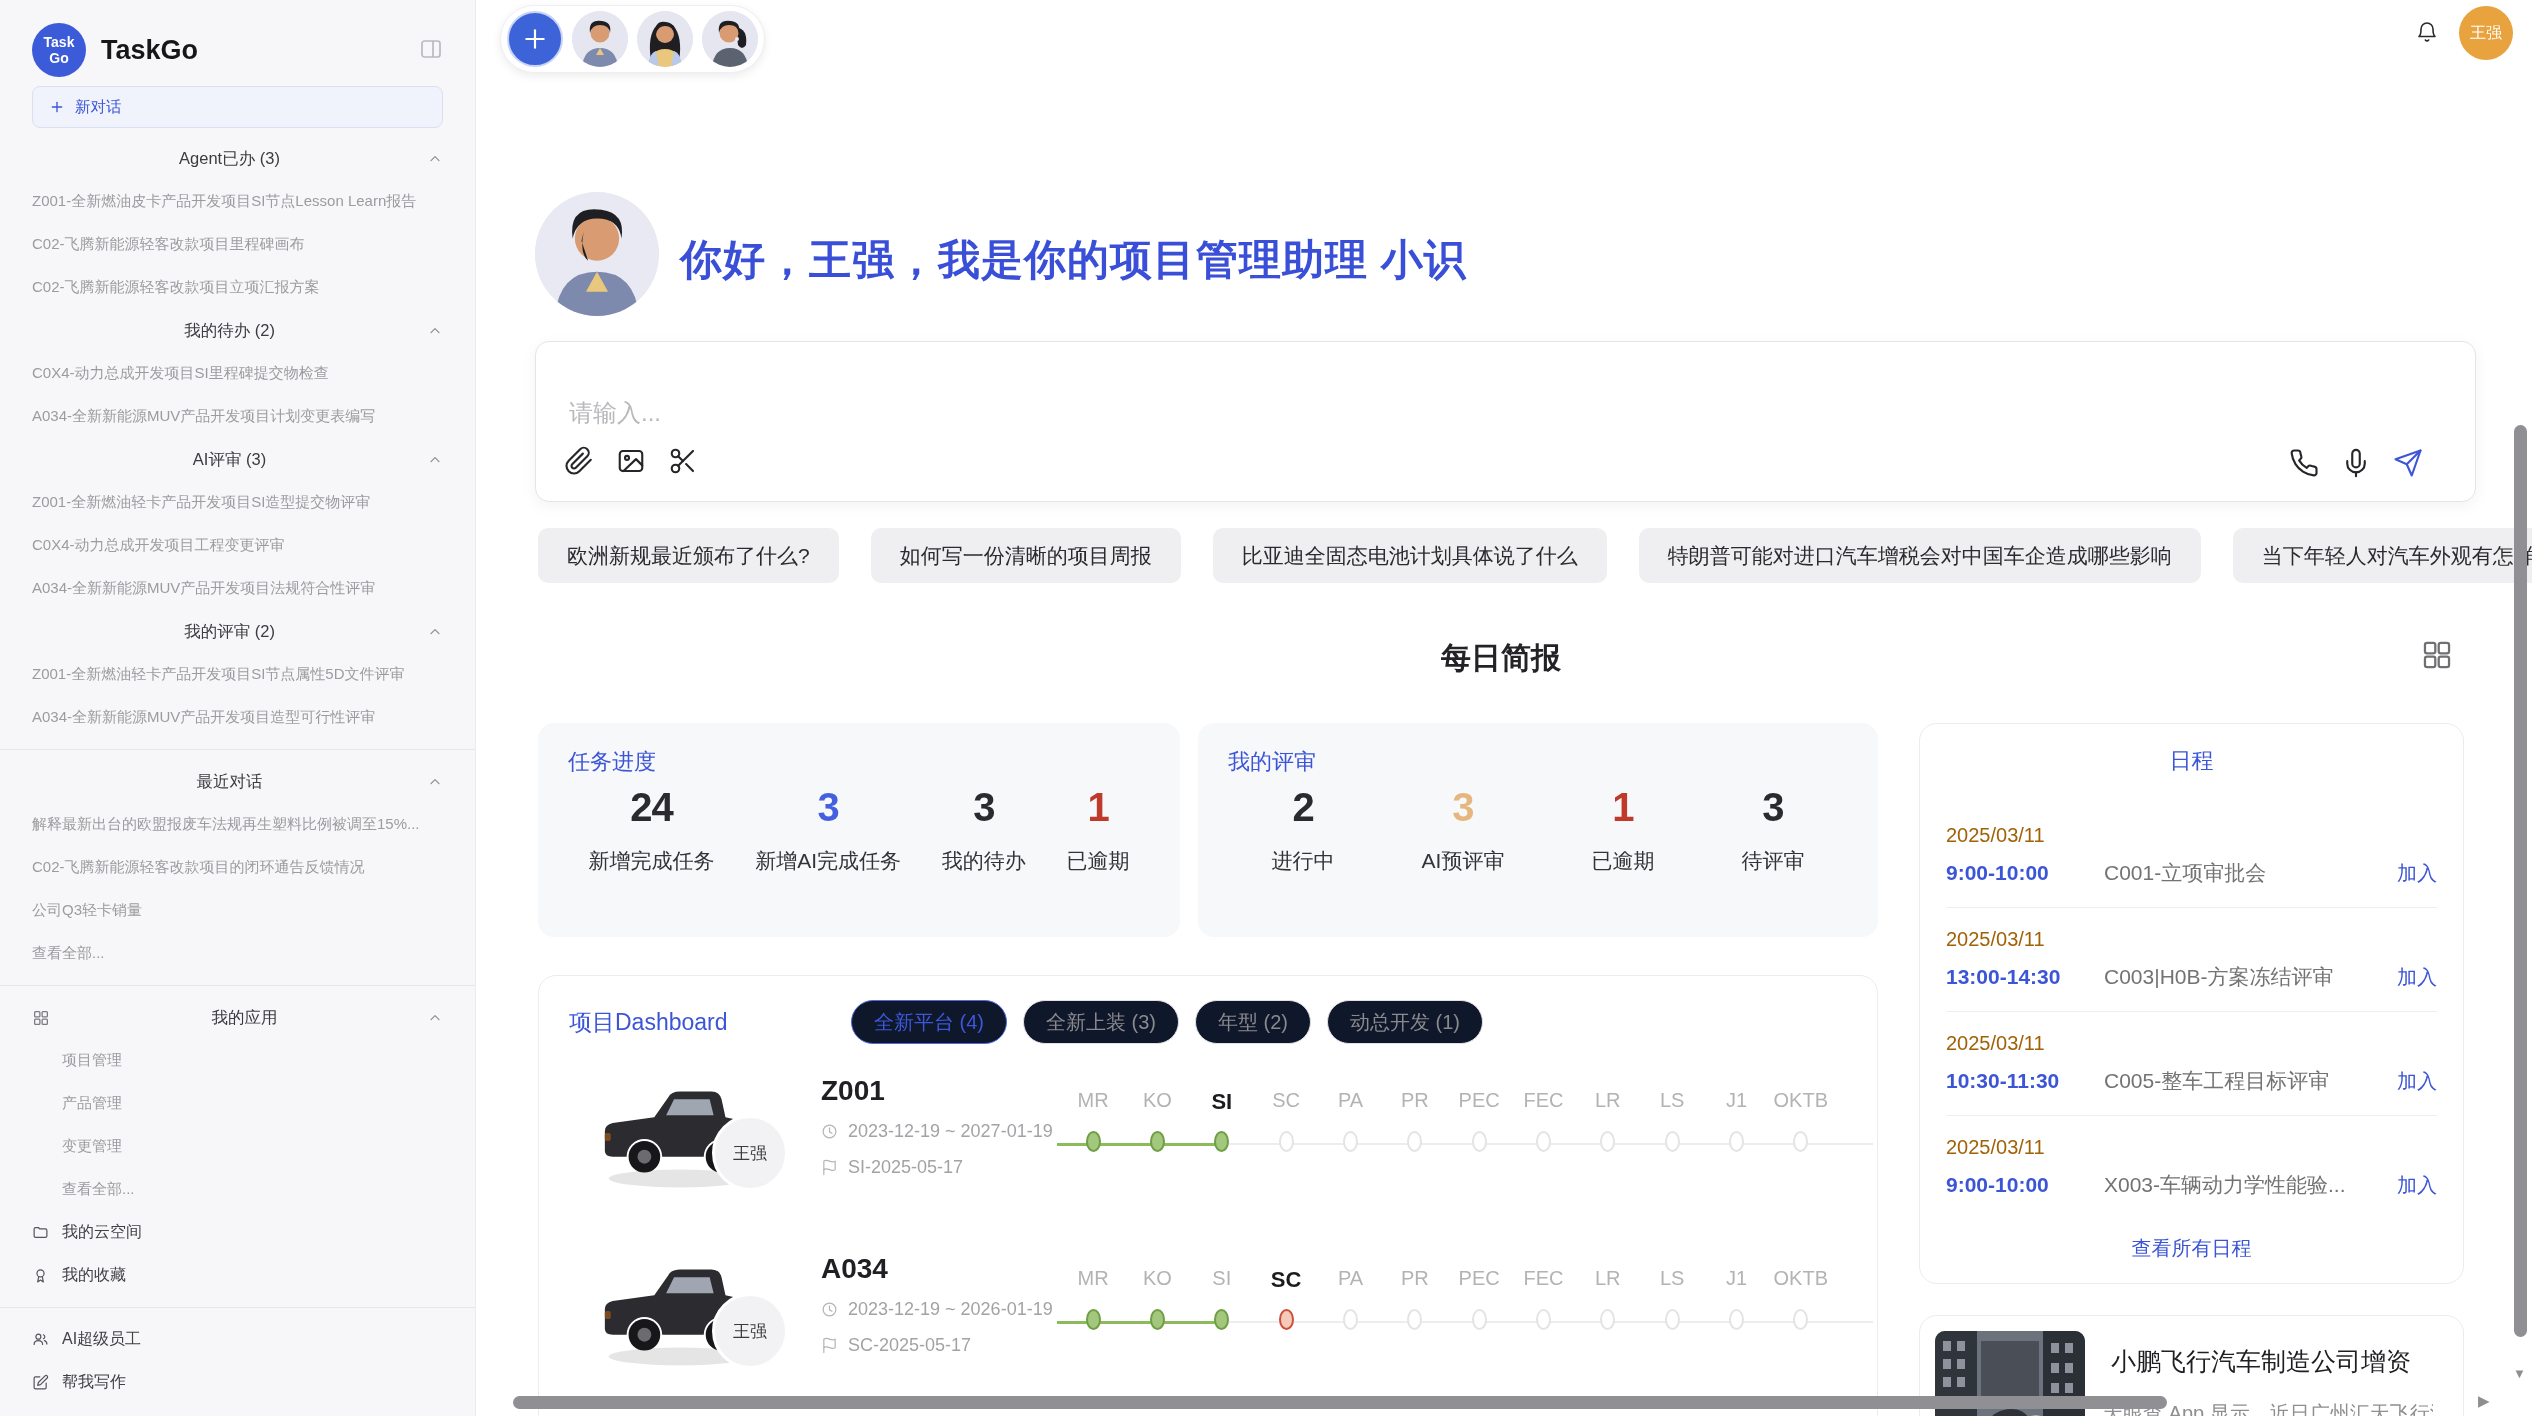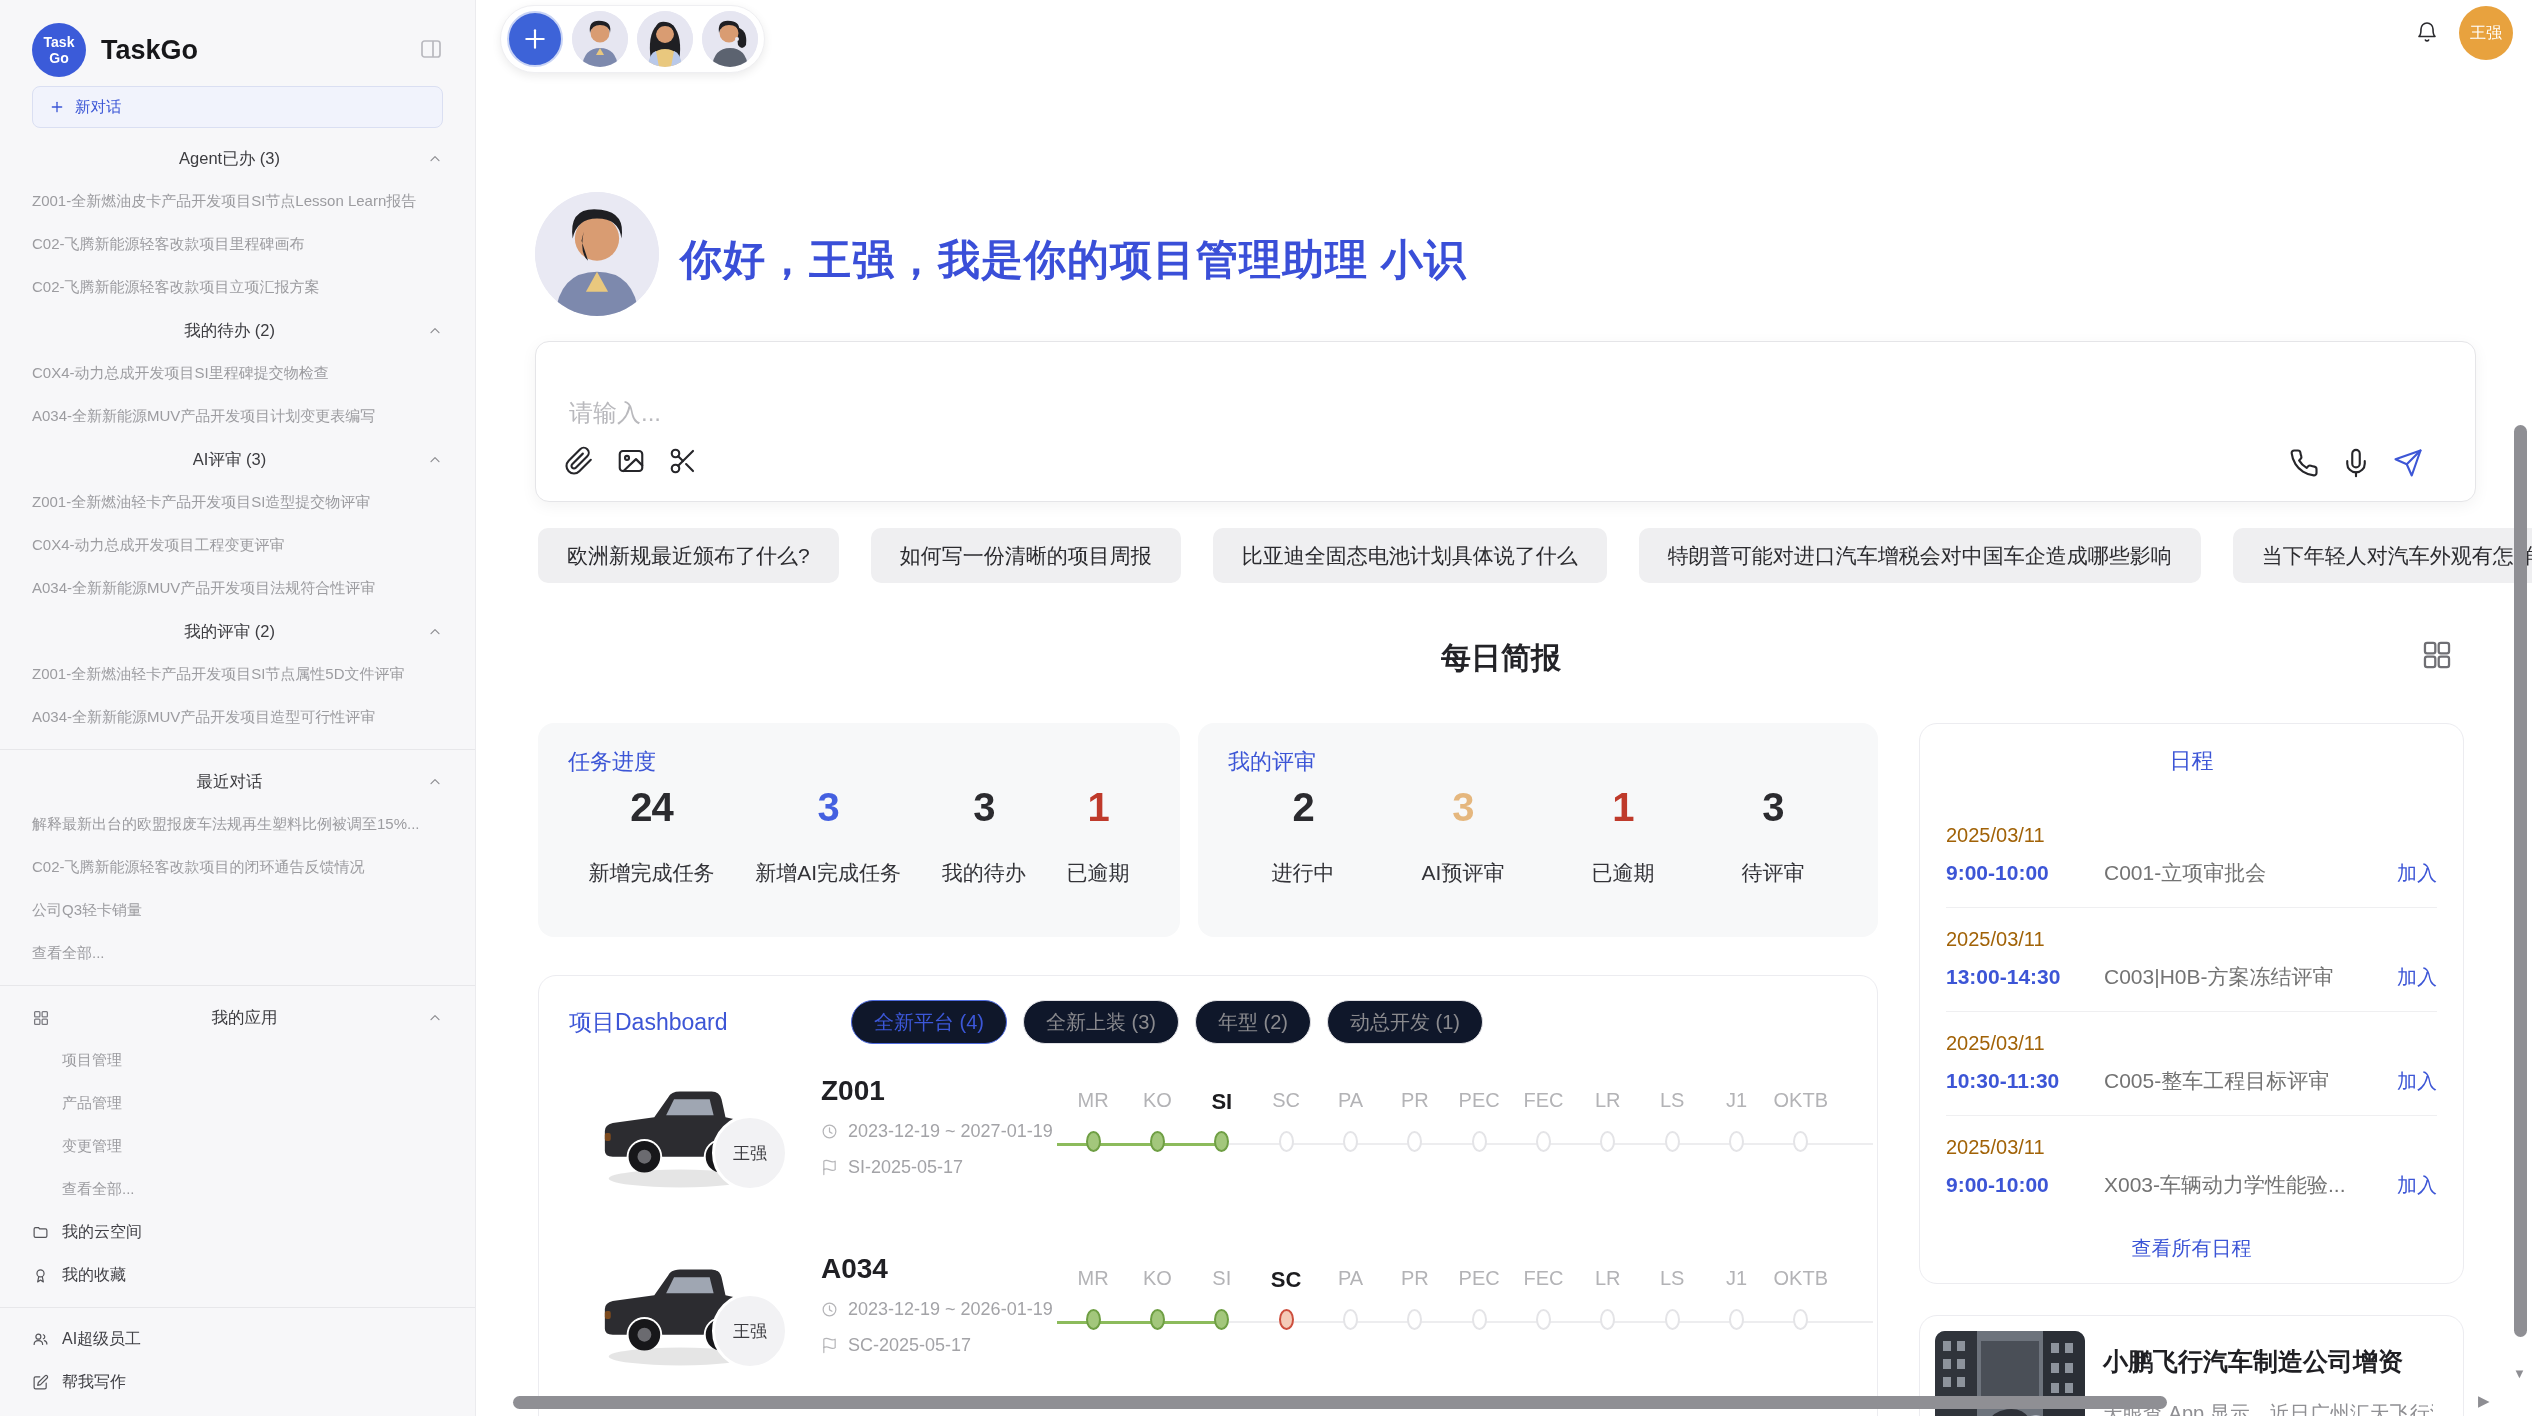--- a/index.html
+++ b/index.html
@@ -83,21 +83,21 @@
   
   .stat-card { position:absolute; top:723px; height:214px; background:#f7f8f9; border-radius:16px; }
   .stat-card:nth-of-type(1) { left:538px; width:642px; }
   .stat-card:nth-of-type(2) { left:1198px; width:680px; }
   .stat-card-title { position:absolute; left:30px; top:24px; font-size:22px; color:#3c55d6; }
   .stat-row { position:absolute; left:0; right:0; top:62px; display:flex; justify-content:space-around; padding:0 30px; }
   .stat { text-align:center; }
   .stat-value { font-size:40px; font-weight:600; letter-spacing:-1px; line-height:1.1; }
   .stat-value.dark { color:#2b2b2f; } .stat-value.blue { color:#4460e0; }
   .stat-value.red { color:#bf3a2b; } .stat-value.orange { color:#e5b77e; }
-  .stat-label { margin-top:30px; font-size:21px; color:#333338; }
+  .stat-label { margin-top:18px; font-size:21px; color:#333338; }
 
   
   .dash-card { position:absolute; left:538px; top:975px; width:1340px; height:500px;
     background:#fff; border:1px solid #ececf0; border-radius:18px; overflow:hidden; }
   .dash-head { position:absolute; left:30px; top:24px; display:flex; align-items:center; }
   .dash-title { font-size:23px; color:#3c55d6; width:282px; }
   .tabs { display:flex; gap:16px; }
   .tab { height:44px; border-radius:22px; border:1px solid #e1e1e5; background:#0f172a;
     color:#8a8a8e; font-size:20px; padding:0 22px; cursor:pointer; font-family:inherit; white-space:nowrap; }
   .tab.active { border:1.5px solid #4f6bdd; color:#3c57d8; }
@@ -136,21 +136,21 @@
   .ev-name { flex:1; font-size:21px; color:#737373; white-space:nowrap; overflow:hidden; }
   .ev-join { font-size:20px; color:#3c55d6; background:none; border:none; cursor:pointer; font-family:inherit; }
   .view-all { display:block; margin:16px auto 0; background:none; border:none;
     font-size:20px; color:#3c55d6; cursor:pointer; font-family:inherit; }
 
   
   .news-card { position:absolute; left:1919px; top:1315px; width:545px; height:180px;
     background:#fff; border:1px solid #ececf0; border-radius:18px; padding:15px;
     display:flex; gap:18px; cursor:pointer; }
   .news-img { width:150px; height:140px; border-radius:10px; overflow:hidden; flex:0 0 auto; }
-  .news-title { margin-top:14px; font-size:25px; font-weight:700; color:#1f1f23; }
+  .news-title { margin-top:14px; font-size:25px; font-weight:400; color:#1f1f23;margin-left:8px; }
   .news-snippet { margin-top:22px; font-size:20px; color:#8f8f93; white-space:nowrap; overflow:hidden; width:330px; }
 
   
   .hscroll-thumb { position:absolute; left:513px; top:1396px; width:1654px; height:13px;
     background:#8f8f94; border-radius:7px; cursor:pointer; }
   .hscroll-arrow { position:absolute; left:2478px; top:1392px; font-size:15px; color:#8e8e93; cursor:pointer; }
   .vscroll-thumb { position:absolute; left:2514px; top:425px; width:13px; height:912px;
     background:#8f8f94; border-radius:7px; cursor:pointer; }
   .vscroll-arrow { position:absolute; left:2513px; top:1366px; font-size:13px; color:#8e8e93; cursor:pointer; }
 </style>

